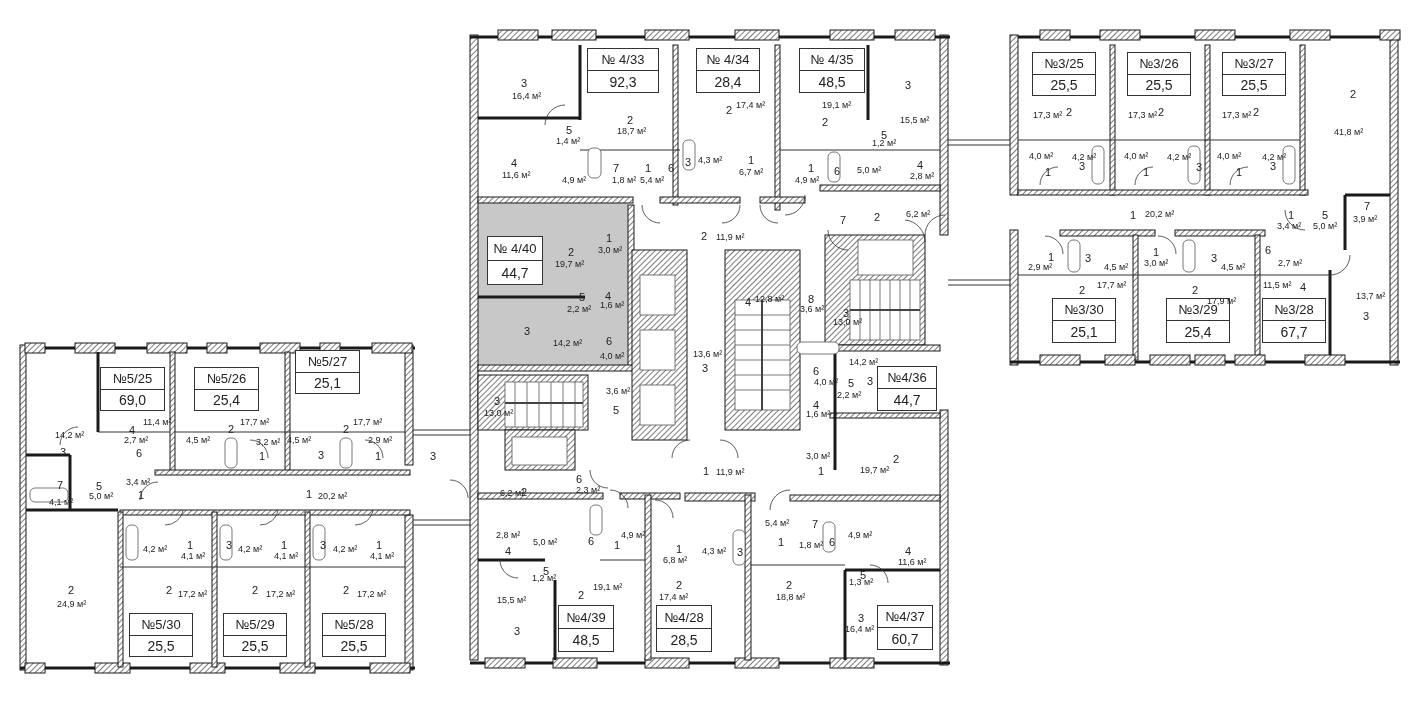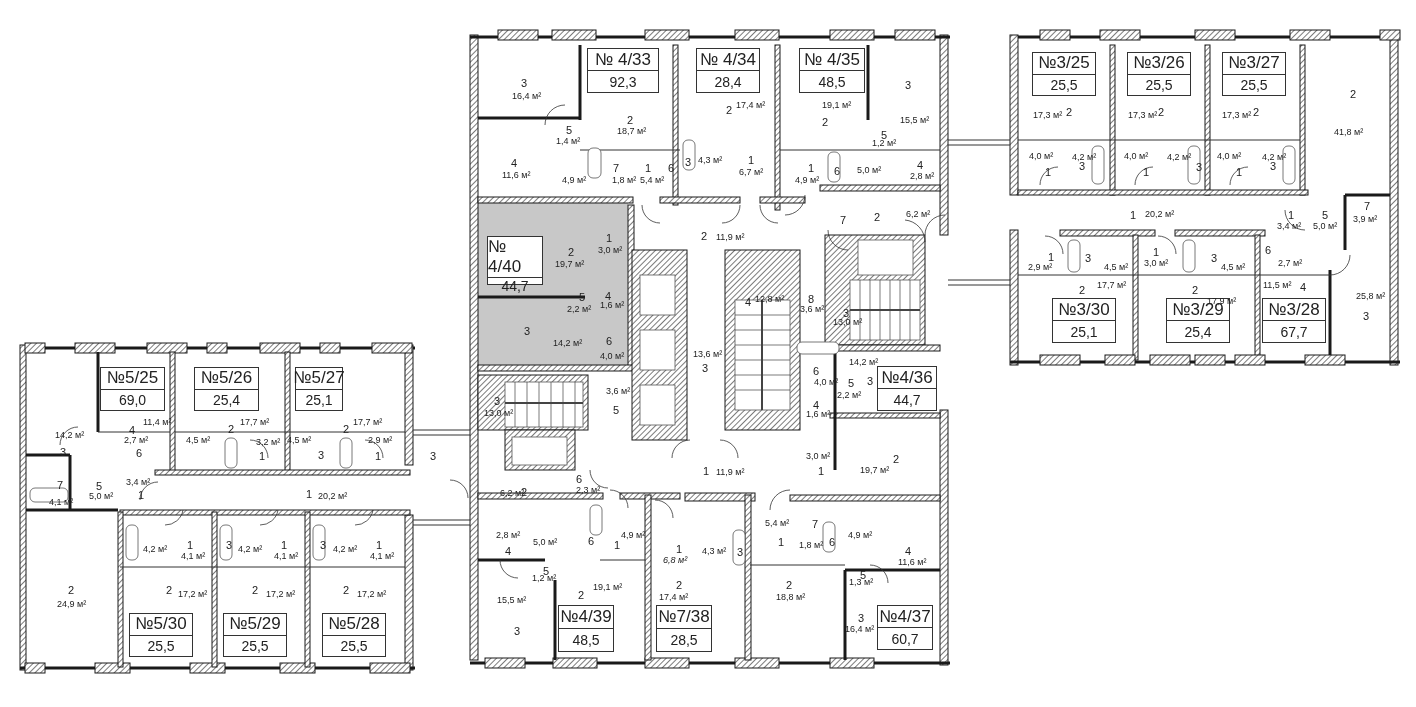--- a/index.html
+++ b/index.html
@@ -8,21 +8,21 @@
   .wall { fill:none; stroke:#1a1a1a; stroke-width:3; }
   .thin { fill:none; stroke:#333; stroke-width:1; }
   .hatch { fill:url(#hatch); stroke:#1a1a1a; stroke-width:1; }
   .sel { fill:#c8c8c8; stroke:none; }
   .fixture { fill:#fff; stroke:#555; stroke-width:0.8; }
   .door { fill:none; stroke:#333; stroke-width:0.8; }
   .lbl { position:absolute; font-size:11px; color:#222; white-space:nowrap; line-height:1; }
   .lbl.area { font-size:9px; }
   .lbl.num { font-size:11px; }
   .box { position:absolute; border:1px solid #333; background:#fff; box-sizing:border-box; display:flex; flex-direction:column; }
-  .box .t, .box .v { flex:1; display:flex; align-items:center; justify-content:center; font-size:17px; color:#222; }
+  .box .t, .box .v { flex:1; display:flex; align-items:center; justify-content:center; font-size:13px; color:#222; }
   .box .t { border-bottom:1px solid #333; }
   .box .v { font-size:14px; }
 </style>
 </head>
 <body>
 
 <svg id="plan" viewBox="0 0 1416 707" xmlns="http://www.w3.org/2000/svg">
   <defs>
     <pattern id="hatch" patternUnits="userSpaceOnUse" width="4" height="4" patternTransform="rotate(45)">
       <rect width="4" height="4" fill="#fff"></rect>
@@ -302,21 +302,21 @@
     <div class="v">67,7</div>
   </div>
   <div class="box" style="left:100px;top:367px;width:65px;height:44px;">
     <div class="t">№5/25</div>
     <div class="v">69,0</div>
   </div>
   <div class="box" style="left:194px;top:367px;width:65px;height:44px;">
     <div class="t">№5/26</div>
     <div class="v">25,4</div>
   </div>
-  <div class="box" style="left:295px;top:367px;width:48px;height:44px;">
+  <div class="box" style="left:295px;top:350px;width:65px;height:44px;">
     <div class="t">№5/27</div>
     <div class="v">25,1</div>
   </div>
   <div class="box" style="left:877px;top:366px;width:60px;height:45px;">
     <div class="t">№4/36</div>
     <div class="v">44,7</div>
   </div>
   <div class="box" style="left:129px;top:613px;width:64px;height:44px;">
     <div class="t">№5/30</div>
     <div class="v">25,5</div>
@@ -327,21 +327,21 @@
   </div>
   <div class="box" style="left:322px;top:613px;width:64px;height:44px;">
     <div class="t">№5/28</div>
     <div class="v">25,5</div>
   </div>
   <div class="box" style="left:558px;top:605px;width:56px;height:47px;">
     <div class="t">№4/39</div>
     <div class="v">48,5</div>
   </div>
   <div class="box" style="left:656px;top:605px;width:56px;height:47px;">
-    <div class="t">№7/38</div>
+    <div class="t">№4/28</div>
     <div class="v">28,5</div>
   </div>
   <div class="box" style="left:877px;top:605px;width:56px;height:45px;">
     <div class="t">№4/37</div>
     <div class="v">60,7</div>
   </div>
 </div>
 
 <div id="room-labels">
     <span class="lbl num" style="left: 521px; top: 78px;">3</span>
@@ -413,21 +413,21 @@
     <span class="lbl num" style="left: 1153px; top: 247px;">1</span>
     <span class="lbl area" style="left: 1144px; top: 259px;">3,0 м²</span>
     <span class="lbl num" style="left: 1211px; top: 253px;">3</span>
     <span class="lbl area" style="left: 1221px; top: 263px;">4,5 м²</span>
     <span class="lbl num" style="left: 1192px; top: 285px;">2</span>
     <span class="lbl area" style="left: 1207px; top: 297px;">17,9 м²</span>
     <span class="lbl num" style="left: 1265px; top: 245px;">6</span>
     <span class="lbl area" style="left: 1278px; top: 259px;">2,7 м²</span>
     <span class="lbl area" style="left: 1263px; top: 281px;">11,5 м²</span>
     <span class="lbl num" style="left: 1300px; top: 282px;">4</span>
-    <span class="lbl area" style="left: 1356px; top: 292px;">25,8 м²</span>
+    <span class="lbl area" style="left: 1356px; top: 292px;">13,7 м²</span>
     <span class="lbl num" style="left: 1363px; top: 311px;">3</span>
     <span class="lbl num" style="left: 568px; top: 247px;">2</span>
     <span class="lbl area" style="left: 555px; top: 260px;">19,7 м²</span>
     <span class="lbl num" style="left: 606px; top: 233px;">1</span>
     <span class="lbl area" style="left: 598px; top: 246px;">3,0 м²</span>
     <span class="lbl num" style="left: 579px; top: 292px;">5</span>
     <span class="lbl area" style="left: 567px; top: 305px;">2,2 м²</span>
     <span class="lbl num" style="left: 605px; top: 291px;">4</span>
     <span class="lbl area" style="left: 600px; top: 301px;">1,6 м²</span>
     <span class="lbl num" style="left: 524px; top: 326px;">3</span>
@@ -475,21 +475,21 @@
     <span class="lbl num" style="left: 588px; top: 536px;">6</span>
     <span class="lbl num" style="left: 614px; top: 540px;">1</span>
     <span class="lbl area" style="left: 621px; top: 531px;">4,9 м²</span>
     <span class="lbl num" style="left: 543px; top: 566px;">5</span>
     <span class="lbl area" style="left: 532px; top: 574px;">1,2 м²</span>
     <span class="lbl area" style="left: 497px; top: 596px;">15,5 м²</span>
     <span class="lbl num" style="left: 514px; top: 626px;">3</span>
     <span class="lbl num" style="left: 578px; top: 590px;">2</span>
     <span class="lbl area" style="left: 593px; top: 583px;">19,1 м²</span>
     <span class="lbl num" style="left: 676px; top: 544px;">1</span>
-    <span class="lbl area" style="left: 663px; top: 556px; font-style: italic;">6,8 м²</span>
+    <span class="lbl area" style="left: 663px; top: 556px;">6,8 м²</span>
     <span class="lbl area" style="left: 702px; top: 547px;">4,3 м²</span>
     <span class="lbl num" style="left: 737px; top: 547px;">3</span>
     <span class="lbl num" style="left: 676px; top: 580px;">2</span>
     <span class="lbl area" style="left: 659px; top: 593px;">17,4 м²</span>
     <span class="lbl area" style="left: 765px; top: 519px;">5,4 м²</span>
     <span class="lbl num" style="left: 778px; top: 537px;">1</span>
     <span class="lbl num" style="left: 812px; top: 519px;">7</span>
     <span class="lbl area" style="left: 799px; top: 541px;">1,8 м²</span>
     <span class="lbl num" style="left: 829px; top: 537px;">6</span>
     <span class="lbl area" style="left: 848px; top: 531px;">4,9 м²</span>

